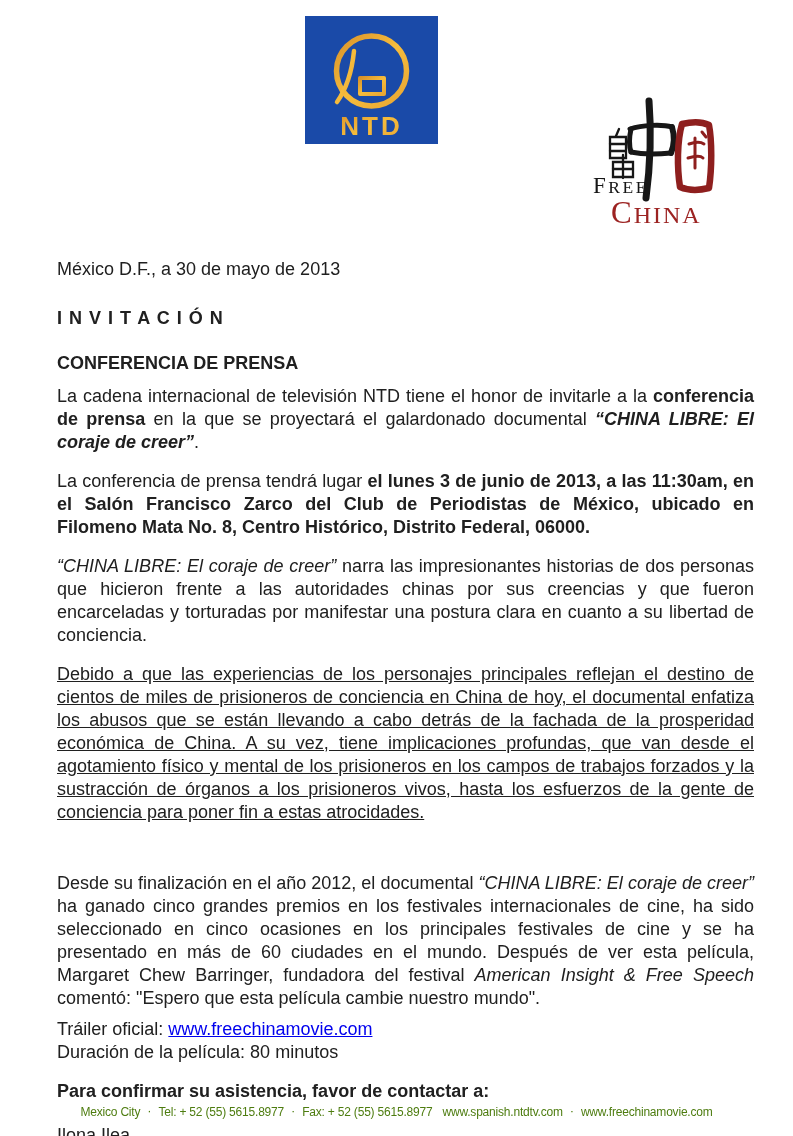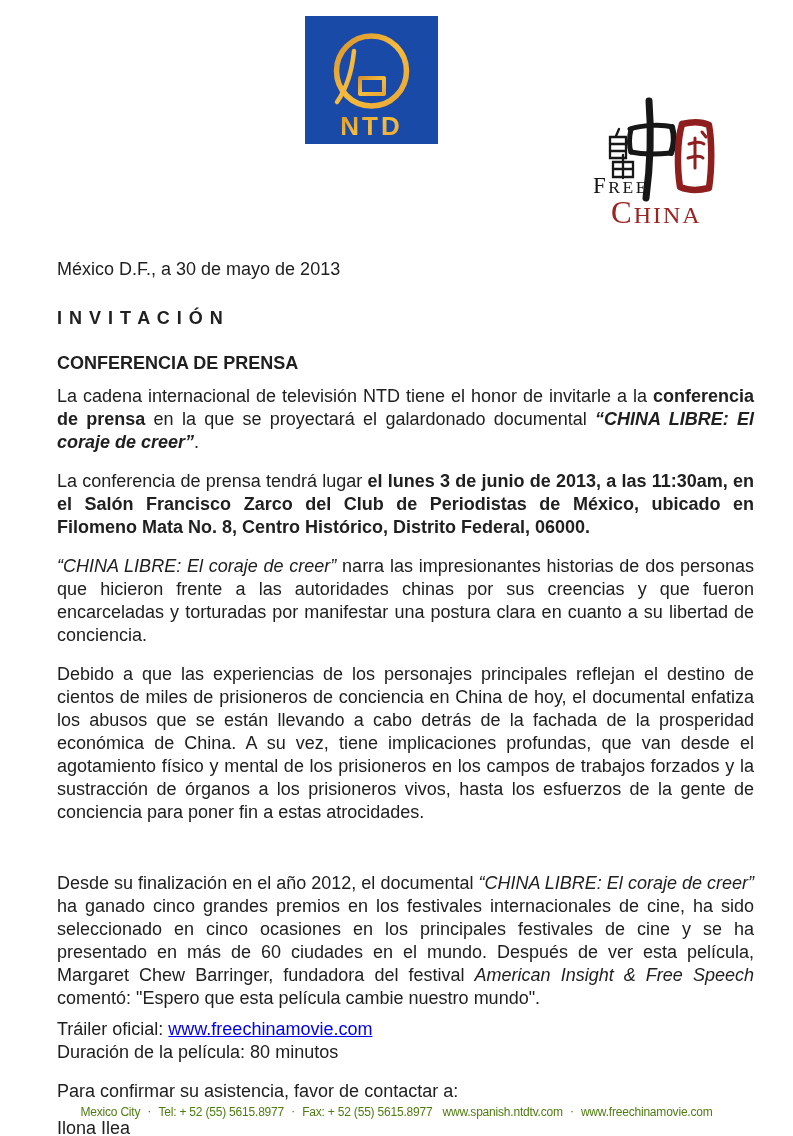--- a/index.html
+++ b/index.html
@@ -25,28 +25,28 @@
   .content {
     position:absolute; left:57px; top:258px; width:697px;
     font-size:18px; line-height:23px;
   }
   .date-line { margin-bottom:26px; }
   .inv-heading {
     font-weight:bold; letter-spacing:1px; margin-bottom:22px;
   }
   .conf-heading { font-weight:bold; margin-bottom:10px; }
   .para { text-align:justify; margin-bottom:16px; }
-  .para.p4 { margin-bottom:12px; }
+  .para.p4 { margin-bottom:12px;text-decoration:underline; }
   .para.p5 { margin-bottom:8px;margin-top:48px; }
   .b  { font-weight:bold; }
   .i  { font-style:italic; }
   .bi { font-weight:bold; font-style:italic; }
   .plain-line { margin-bottom:0; }
   .dur-line { margin-bottom:16px; }
-  .confirm-heading { font-weight:normal; margin-bottom:14px; }
+  .confirm-heading { font-weight:bold; margin-bottom:21px; }
   a.blue-link { color:#0000EE; text-decoration:underline; cursor:pointer; }
   a.dark-link { color:#be185d; text-decoration:underline; cursor:pointer; }
   .contact-line { margin:0; }
   
   .footer {
     position:absolute; left:0; right:0; top:1103px;
     text-align:center; font-size:12px; color:#4d7c0f;
     letter-spacing:-0.2px;
   }
   .footer .sep { display:inline-block; margin:0 7px; font-size:13px; vertical-align:1px; }

